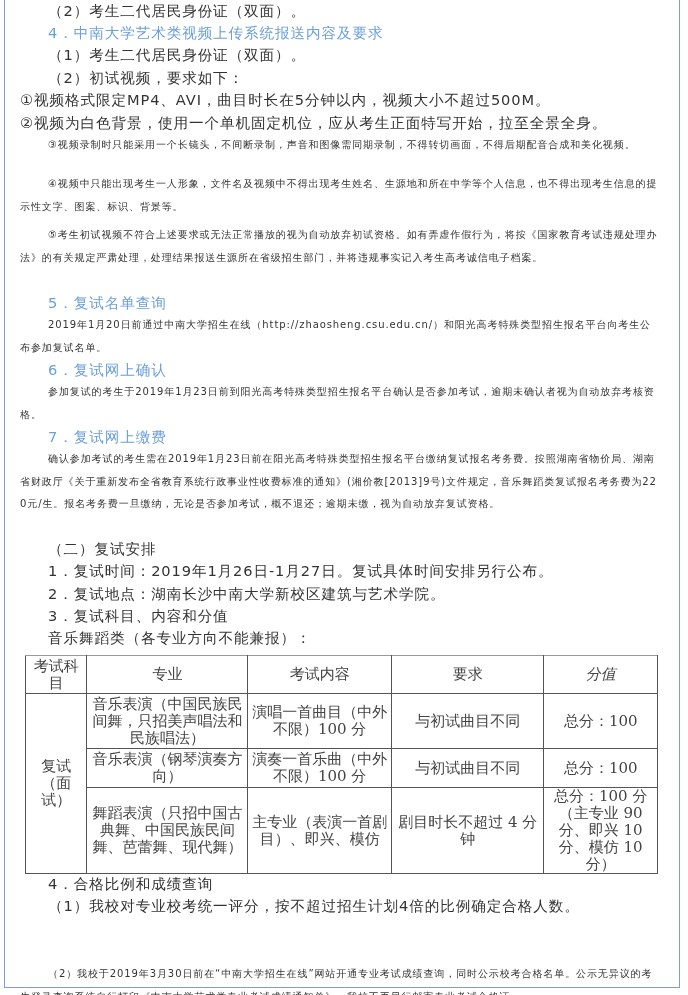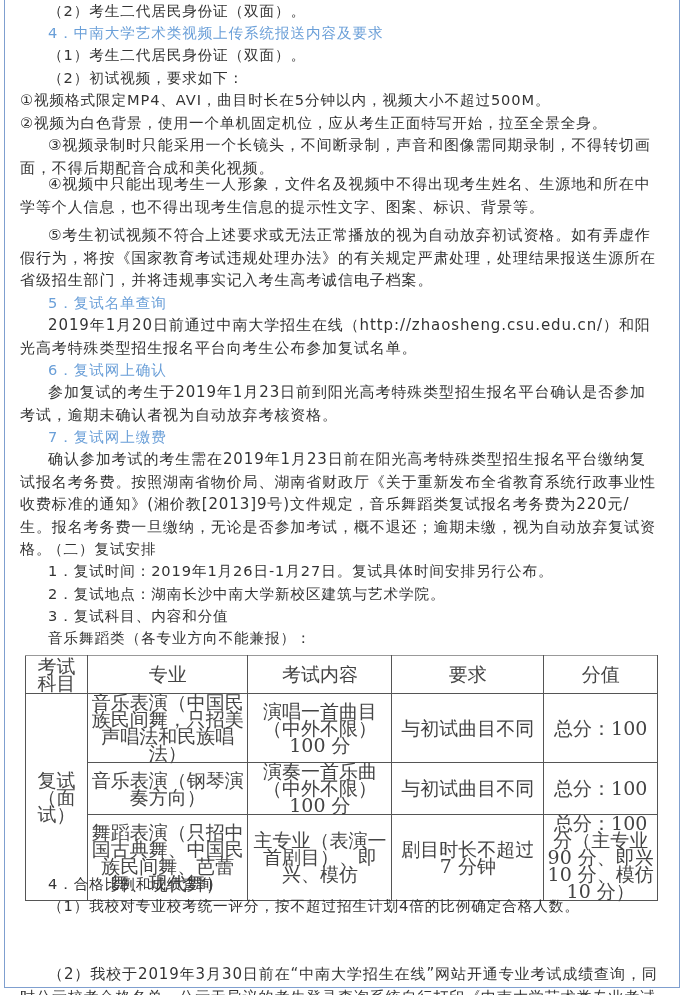--- a/index.html
+++ b/index.html
@@ -5,29 +5,29 @@
   html, body { margin:0; padding:0; background:#ffffff; }
   body { width:688px; height:995px; position:relative; overflow:hidden;
          font-family:"DejaVu Sans","Liberation Sans",sans-serif; color:#333333; }
   .frame { position:absolute; left:4px; top:-2px; width:676px; height:990px;
            border:1px solid #7f9fcf; border-top:none; box-sizing:border-box; }
   .line { position:absolute; left:0; width:688px; font-size:14.6px; line-height:22.5px;
           white-space:nowrap; letter-spacing:0.9px; }
   .ind1 { padding-left:48px; }
   .flush { padding-left:20px; }
   .blue { color:#6a9fd8; }
-  .para { position:absolute; left:20px; width:640px; font-size:15px; line-height:22.5px;
+  .para { position:absolute; left:20px; width:640px; font-size:10px; line-height:22.5px;
           letter-spacing:0.9px; text-indent:28px; word-break:break-all; }
 
   table.exam { position:absolute; left:25px; top:655px; width:633px; border-collapse:collapse;
-               font-family:"DejaVu Serif","Liberation Serif",serif; font-size:19px; color:#444; }
+               font-family:"DejaVu Serif","Liberation Serif",serif; font-size:15px; color:#444; }
   table.exam td, table.exam th { border:1px solid #555; text-align:center; vertical-align:middle;
                font-weight:normal; padding:0 2px; line-height:17px; }
   table.exam th { border-top-color:#999; }
-  .c1 { width:58px; } .c2 { width:163px; } .c3 { width:144px; } .c4 { width:155px; } .c5 { width:113px; }
+  .c1 { width:58px; } .c2 { width:163px; } .c3 { width:144px; } .c4 { width:155px; } .c5 { width:113px;font-style:italic; }
   .left { text-align:left; }
 </style>
 </head>
 <body>
 
 <div class="frame"></div>
 
 <div class="line ind1" style="top:0px">（2）考生二代居民身份证（双面）。</div>
 <div class="line ind1 blue" style="top:22px">4．中南大学艺术类视频上传系统报送内容及要求</div>
 <div class="line ind1" style="top:44px">（1）考生二代居民身份证（双面）。</div>
@@ -69,21 +69,21 @@
   </tr>
   <tr style="height:39px">
     <td>音乐表演（钢琴演奏方向）</td>
     <td>演奏一首乐曲（中外不限）100 分</td>
     <td>与初试曲目不同</td>
     <td>总分：100</td>
   </tr>
   <tr style="height:74px">
     <td>舞蹈表演（只招中国古典舞、中国民族民间舞、芭蕾舞、现代舞）</td>
     <td class="left">主专业（表演一首剧目）、即兴、模仿</td>
-    <td>剧目时长不超过 7 分钟</td>
+    <td>剧目时长不超过 4 分钟</td>
     <td>总分：100 分（主专业 90 分、即兴 10 分、模仿 10 分）</td>
   </tr>
 </tbody>
   </table>
 
 <div class="line ind1" style="top:873px">4．合格比例和成绩查询</div>
 <div class="line ind1" style="top:895px">（1）我校对专业校考统一评分，按不超过招生计划4倍的比例确定合格人数。</div>
 <div class="para" style="top:963px">（2）我校于2019年3月30日前在“中南大学招生在线”网站开通专业考试成绩查询，同时公示校考合格名单。公示无异议的考生登录查询系统自行打印《中南大学艺术类专业考试成绩通知单》，我校不再另行邮寄专业考试合格证。</div>
 
 </body></html>

